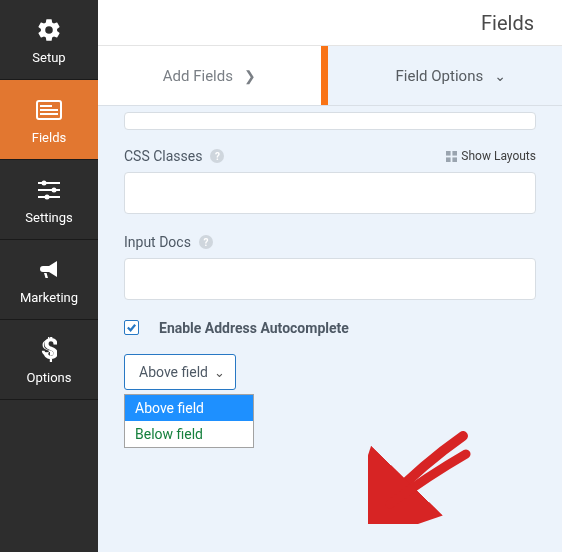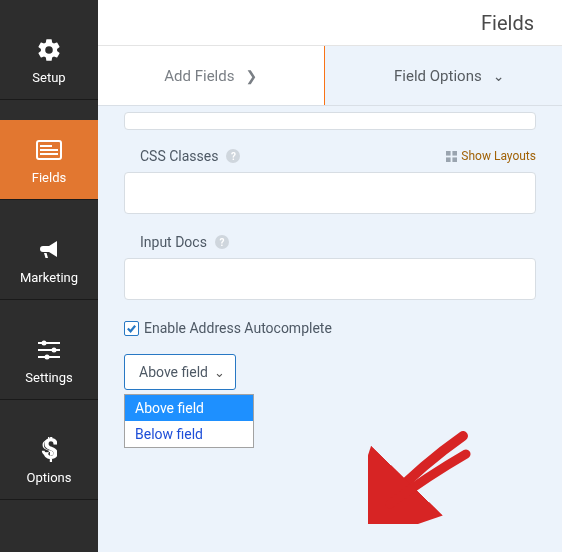--- a/index.html
+++ b/index.html
@@ -21,21 +21,20 @@
   .sidebar-item {
     display: flex;
     flex-direction: column;
     align-items: center;
     justify-content: center;
     padding: 16px 6px 14px;
     color: #fff;
     font-size: 13px;
     cursor: pointer;
     border-bottom: 1px solid #1a1a1a;
-    margin-top: 20px;
   }
   .sidebar-item.active {
     background: #e27730;
   }
   .sidebar-item .icon {
     height: 28px;
     display: flex;
     align-items: center;
     justify-content: center;
     margin-bottom: 6px;
@@ -73,21 +72,21 @@
     color: #7a7f85;
     font-size: 15px;
     cursor: pointer;
     background: #fff;
   }
   .tab.active {
     background: #ecf3fb;
     color: #575c61;
   }
   .tab .chev { font-size: 14px; }
-  .tab + .tab { border-left: 1px solid #f97316; padding-left: 12px; }
+  .tab + .tab { border-left: 7px solid #f97316; padding-left: 12px; }
   .panel {
     background: #ecf3fb;
     flex: 1;
     padding: 6px 26px 0 26px;
     overflow: hidden;
     position: relative;
   }
   .prev-field {
     height: 18px;
     background: #fff;
@@ -97,45 +96,46 @@
   }
   .field-row { margin-bottom: 20px; }
   .field-head {
     display: flex;
     align-items: center;
     justify-content: space-between;
     margin-bottom: 8px;
     color: #4e5965;
     font-size: 14px;
   }
-  .field-head .left { display: flex; align-items: center; gap: 8px; margin-left: 16px; }
+  .field-head .left { display: flex; align-items: center; gap: 8px; }
   .help-icon {
     width: 14px; height: 14px; border-radius: 50%;
     background: #cfd6dd; color: #fff;
     display: inline-flex; align-items: center; justify-content: center;
     font-size: 10px; font-weight: bold;
   }
-  .hint { color: #a16207; font-size: 12px; cursor: pointer; display: flex; align-items: center; gap: 4px; }
+  .hint { color: #404040; font-size: 12px; cursor: pointer; display: flex; align-items: center; gap: 4px; }
   .hint svg { fill: #9aa4af; }
   .text-input {
     width: 100%;
     height: 42px;
     background: #fff;
     border: 1px solid #d7dde3;
     border-radius: 4px;
     padding: 8px 10px;
     font-size: 14px;
   }
   .check-row {
     display: flex;
-    align-items: flex-end;
-    gap: 5px;
+    align-items: flex-start;
+    gap: 20px;
     color: #4e5965;
     font-size: 14px;
     margin-bottom: 18px;
+    font-weight: bold;
   }
   .checkbox {
     width: 15px; height: 15px;
     border: 1.5px solid #2778c4;
     border-radius: 2px;
     display: inline-flex;
     align-items: center;
     justify-content: center;
     background: #fff;
     cursor: pointer;
@@ -158,21 +158,21 @@
   .dropdown {
     position: relative;
     margin-top: 4px;
     width: 130px;
     background: #fff;
     border: 1px solid #a2a2a2;
   }
   .dropdown .opt {
     padding: 5px 10px;
     font-size: 14px;
-    color: #1d4ed8;
+    color: #15803d;
     cursor: pointer;
   }
   .dropdown .opt.highlight {
     background: #1e90ff;
     color: #fff;
   }
   .arrow-annot {
     position: absolute;
     left: 270px;
     top: 318px;
@@ -194,41 +194,41 @@
   <div class="sidebar-item active">
     <span class="icon">
       <svg width="26" height="20" viewBox="0 0 26 20">
           <rect x="1" y="1" width="24" height="18" rx="2" fill="none" stroke="#fff" stroke-width="2"></rect>
           <rect x="4" y="5" width="12" height="2"></rect>
           <rect x="4" y="9" width="18" height="2"></rect>
           <rect x="4" y="13" width="18" height="2"></rect>
         </svg>
     </span>
     <span class="label">Fields</span>
-  </div>
-  <div class="sidebar-item">
-    <span class="icon">
-      <svg width="26" height="24" viewBox="0 0 24 24">
-          <path d="M20 5v14l-8-5H6a3 3 0 0 1 0-6h6l8-5zM7 15l1.5 5H11l-1.4-5H7z"></path>
-        </svg>
-    </span>
-    <span class="label">Marketing</span>
   </div>
   <div class="sidebar-item">
     <span class="icon">
       <svg width="26" height="22" viewBox="0 0 26 22">
           <line x1="2" y1="4" x2="24" y2="4" stroke="#fff" stroke-width="2"></line>
           <circle cx="8" cy="4" r="2.5"></circle>
           <line x1="2" y1="11" x2="24" y2="11" stroke="#fff" stroke-width="2"></line>
           <circle cx="18" cy="11" r="2.5"></circle>
           <line x1="2" y1="18" x2="24" y2="18" stroke="#fff" stroke-width="2"></line>
           <circle cx="11" cy="18" r="2.5"></circle>
         </svg>
     </span>
     <span class="label">Settings</span>
+  </div>
+  <div class="sidebar-item">
+    <span class="icon">
+      <svg width="26" height="24" viewBox="0 0 24 24">
+          <path d="M20 5v14l-8-5H6a3 3 0 0 1 0-6h6l8-5zM7 15l1.5 5H11l-1.4-5H7z"></path>
+        </svg>
+    </span>
+    <span class="label">Marketing</span>
   </div>
   <div class="sidebar-item">
     <span class="icon">
       <svg width="16" height="26" viewBox="0 0 12 20">
           <path d="M6 0v2.1C3.7 2.4 2 3.8 2 5.8c0 2.2 1.8 3.2 4.2 3.9 2 .6 2.8 1.1 2.8 2.2 0 1-.9 1.8-2.6 1.9V11H4.6v2.9C2.1 13.6.5 12.1.5 10H2.5c0 1.2 1.2 2 3 2.1V9.8C3.3 9.2 1 8.3 1 5.8 1 3.8 2.7 2.4 5 2.1V0h2z" transform="scale(1.05)"></path>
           <text x="1" y="17" font-size="22" font-weight="bold" fill="#fff">$</text>
         </svg>
     </span>
     <span class="label">Options</span>
   </div>

